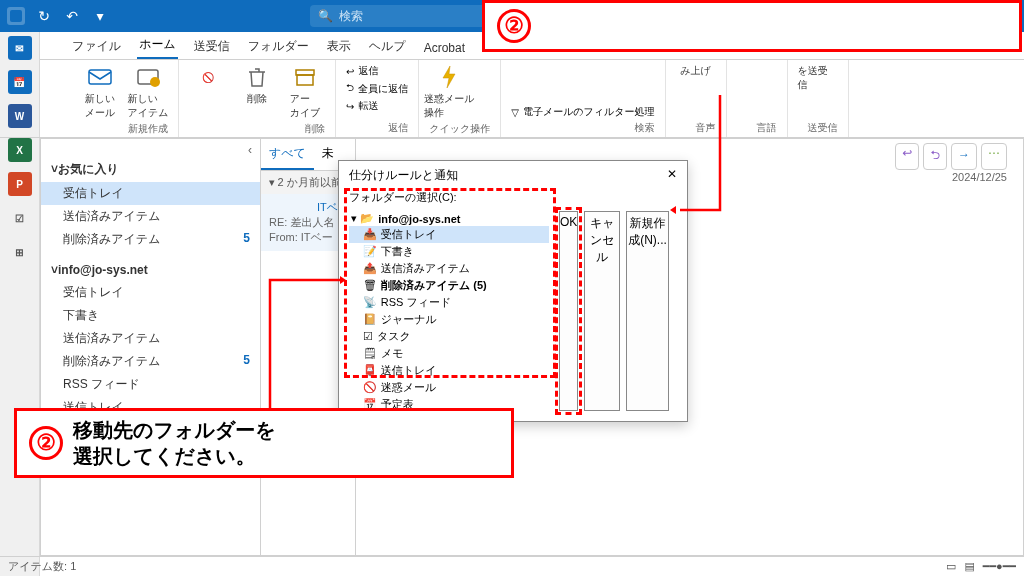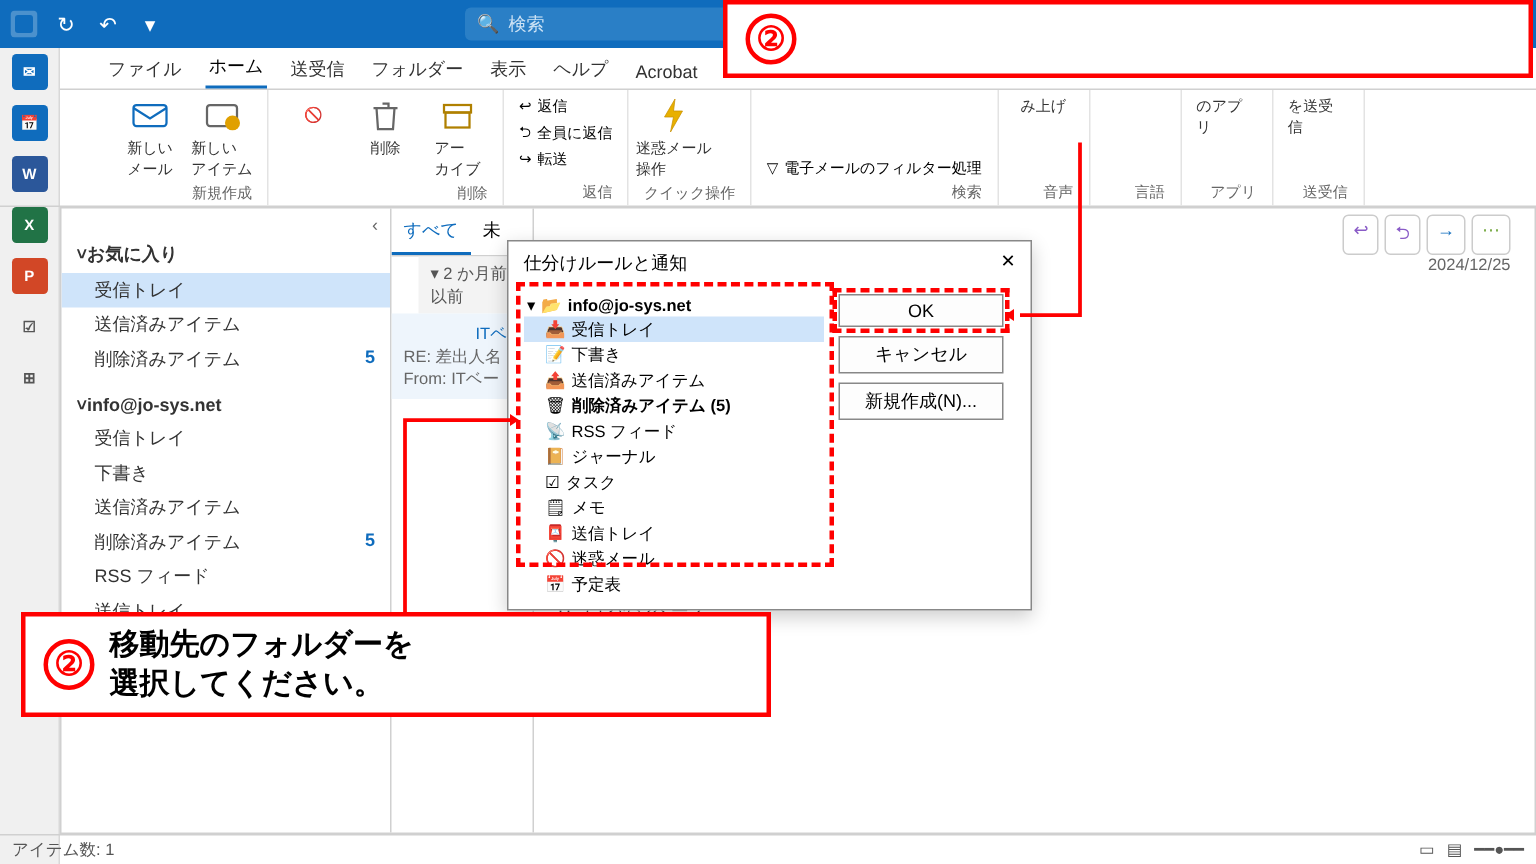--- a/index.html
+++ b/index.html
@@ -37,39 +37,39 @@
 .folders { width: 220px; border-right: 1px solid #d0d0d0; padding: 4px 0; font-size: 12px; overflow: hidden; }
 .folders .fhdr { padding: 4px 10px; font-weight: bold; color: #333; }
 .folders .fitem { padding: 3px 10px 3px 22px; display: flex; justify-content: space-between; color: #333; }
 .folders .fitem.sel { background: #cfe4fa; }
 .folders .fitem .badge { color: #0f6cbd; font-weight: bold; }
 
 .msglist { width: 95px; border-right: 1px solid #d0d0d0; overflow: hidden; }
 .msglist .mltabs { display: flex; border-bottom: 1px solid #d0d0d0; font-size: 12px; }
 .msglist .mltab { padding: 6px 8px; }
 .msglist .mltab.active { color: #0f6cbd; border-bottom: 2px solid #0f6cbd; }
-.msglist .grouphdr { background: #f3f3f3; padding: 4px 8px; font-size: 11px; color: #555; margin-left: 18px; }
+.msglist .grouphdr { background: #f3f3f3; padding: 4px 8px; font-size: 11px; color: #555; }
 .msglist .msg { padding: 6px 8px; background: #eef5fc; font-size: 11px; }
 .msglist .msg .mtitle { color: #0f6cbd; white-space: nowrap; overflow: hidden; margin-left: 48px; }
 .msglist .msg .msub { color: #666; white-space: nowrap; overflow: hidden; }
 
 .reading { flex: 1; padding: 12px 16px; position: relative; font-size: 12px; color: #444; }
 .reading .replybar { position: absolute; right: 16px; top: 4px; display: flex; gap: 4px; }
 .reading .replybar .rb { border: 1px solid #ccc; border-radius: 4px; padding: 2px 6px; font-size: 12px; color: #7a4; }
 .reading .date { position: absolute; right: 16px; top: 32px; color: #666; font-size: 11px; }
 .reading .link { color: #0f6cbd; text-decoration: underline; }
 
 
 .dialog { position: absolute; left: 338px; top: 160px; width: 350px; background: #fff; border: 1px solid #888; box-shadow: 0 4px 12px rgba(0,0,0,0.2); z-index: 30; }
 .dialog .dtitle { padding: 6px 10px; font-size: 12px; display: flex; justify-content: space-between; }
 .dialog .dbody { padding: 6px 10px 10px 10px; display: flex; gap: 10px; }
 .dialog .tree { width: 200px; height: 200px; overflow: auto; font-size: 11px; }
 .dialog .tree .titem { padding: 1px 0 1px 14px; display: flex; align-items: center; gap: 4px; white-space: nowrap; }
 .dialog .tree .titem.sel { background: #cfe4fa; }
-.dialog .dbtns { display: flex; flex-direction: column; gap: 6px; width: 110px; }
+.dialog .dbtns { display: flex; flex-direction: row; gap: 6px; width: 110px; }
 .dialog .dbtns .dbtn { border: 1px solid #888; padding: 3px 0; text-align: center; font-size: 12px; background: #fdfdfd; }
 .dialog .dbtns .dbtn.ok { outline: 3px dashed red; outline-offset: 1px; }
 
 
 .anno { position: absolute; background: #fff; border: 3px solid red; padding: 6px 12px; font-size: 20px; font-weight: bold; display: flex; align-items: center; gap: 10px; z-index: 50; }
 .anno .circ { width: 34px; height: 34px; border: 3px solid red; border-radius: 50%; display: flex; align-items: center; justify-content: center; color: red; font-size: 22px; }
 .anno.top { left: 482px; top: 0; width: 540px; }
 .anno.bot { left: 14px; top: 408px; width: 500px; }
 .redbox { position: absolute; border: 3px dashed red; z-index: 40; pointer-events: none; }
 
@@ -226,28 +226,20 @@
     </div>
   <div class="grp">
       <div class="icons">
         <div class="iconbtn"></div>
       </div>
       <div class="lbl">言語</div>
     </div>
   <div class="grp">
       <div class="icons">
         <div class="iconbtn">
-          <span>のアプリ</span>
-        </div>
-      </div>
-      <div class="lbl">アプリ</div>
-    </div>
-  <div class="grp">
-      <div class="icons">
-        <div class="iconbtn">
           <span>を送受信</span>
         </div>
       </div>
       <div class="lbl">送受信</div>
     </div>
 </div>
 
 <div class="main">
   <div class="folders">
     <div style="text-align:right;padding-right:8px;color:#666">‹</div>
@@ -313,20 +305,21 @@
     <div style="margin-top:120px">IT ナレッジベース</div>
     <div class="link">https://jo-sys.net</div>
   </div>
 </div>
 
 <div class="dialog">
   <div class="dtitle">
       <span>仕分けルールと通知</span>
       <span>✕</span>
     </div>
+  <div style="padding:0 10px;font-size:11px">フォルダーの選択(C):</div>
   <div class="dbody">
     <div class="tree">
       <div class="titem" style="padding-left:2px">
           <span>▾</span>
           <span>📂</span>
           <b>info@jo-sys.net</b>
         </div>
       <div class="titem sel">
           <span>📥</span>
           <span>受信トレイ</span>

